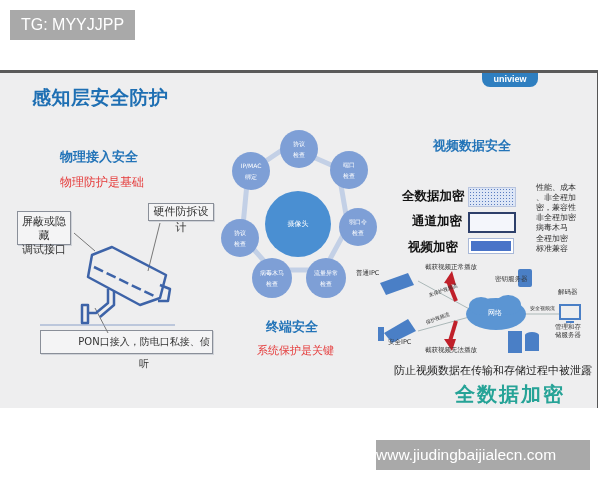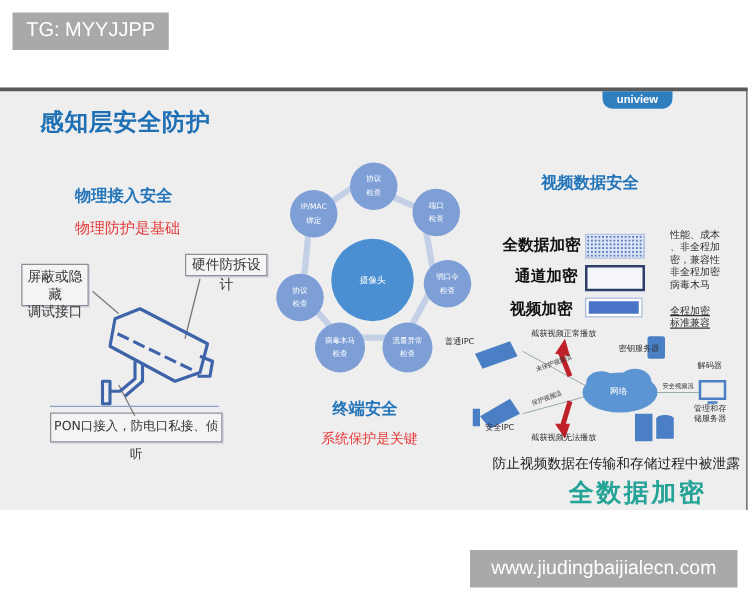--- a/index.html
+++ b/index.html
@@ -1,18 +1,18 @@
 <!DOCTYPE html>
 <html><head>
 <meta charset="utf-8">
 <style>
   html,body{margin:0;padding:0;}
   body{width:600px;height:480px;background:#ffffff;position:relative;overflow:hidden;font-family:"DejaVu Sans",sans-serif;}
   .wm-top{position:absolute;left:10px;top:10px;width:125px;height:30px;background:#a9a9a9;color:#fff;font-family:"Liberation Sans",sans-serif;font-size:16px;line-height:30px;text-align:center;}
-  .wm-bottom{position:absolute;left:376px;top:440px;width:214px;height:30px;background:#a9a9a9;color:#fff;font-family:"Liberation Sans",sans-serif;font-size:15.5px;line-height:30px;text-align:center;}
+  .wm-bottom{position:absolute;left:376px;top:440px;width:214px;height:30px;background:#a9a9a9;color:#fff;font-family:"Liberation Sans",sans-serif;font-size:15.5px;line-height:30px;text-align:left;}
   .slide{position:absolute;left:0;top:70px;width:598px;height:338px;background:#eeeeef;border-top:3px solid #5a5a5a;border-right:1px solid #555;box-sizing:border-box;}
   .title{position:absolute;left:32px;top:12px;font-size:19px;font-weight:bold;color:#1e6fb3;letter-spacing:0.5px;}
   .brand{position:absolute;left:482px;top:0;width:56px;height:14px;background:#2f7fc0;border-radius:0 0 8px 8px;color:#fff;font-size:9px;font-weight:bold;text-align:center;line-height:13px;font-family:"Liberation Sans",sans-serif;}
   .abs{position:absolute;}
   .h-blue{color:#2374b8;font-weight:bold;font-size:13px;}
   .h-red{color:#e53a3a;font-size:12px;}
   .note-box{position:absolute;border:1.5px solid #8a8f99;background:#f4f4f5;color:#333;font-size:11px;text-align:center;box-shadow:1px 1px 0 #cfd2d8;}
   .circle{position:absolute;border-radius:50%;background:#7e9fd6;color:#fff;font-size:6px;display:flex;align-items:center;justify-content:center;text-align:center;line-height:11px;}
   .center-circle{position:absolute;border-radius:50%;background:#4a8fd2;color:#fff;font-size:7px;display:flex;align-items:center;justify-content:center;}
   .enc-label{position:absolute;font-weight:bold;font-size:12.5px;color:#111;}
@@ -31,21 +31,21 @@
   <div class="brand">uniview</div>
 
   <div class="abs h-blue" style="left:60px;top:75px;">物理接入安全</div>
   <div class="abs h-red" style="left:60px;top:101px;">物理防护是基础</div>
 
   <div class="note-box" style="left:17px;top:138px;width:54px;height:34px;line-height:14px;padding-top:3px;box-sizing:border-box;">
     <div>屏蔽或隐藏</div>
     <div>调试接口</div>
   </div>
   <div class="note-box" style="left:148px;top:130px;width:64px;height:16px;line-height:16px;">硬件防拆设计</div>
-  <div class="note-box" style="left:40px;top:257px;width:136px;height:22px;line-height:22px;font-size:10px;">PON口接入，防电口私接、侦听</div>
+  <div class="note-box" style="left:40px;top:257px;width:136px;height:22px;line-height:22px;font-size:10px;padding-left:35px;">PON口接入，防电口私接、侦听</div>
 
   <svg class="abs" style="left:20px;top:120px;" width="190" height="140">
     <line x1="54" y1="40" x2="75" y2="58" stroke="#777" stroke-width="1"></line>
     <line x1="140" y1="30" x2="128" y2="78" stroke="#777" stroke-width="1"></line>
     <line x1="75" y1="115" x2="88" y2="140" stroke="#777" stroke-width="1"></line>
     <line x1="20" y1="132" x2="155" y2="132" stroke="#8aa0c8" stroke-width="1"></line>
     <g fill="none" stroke="#3d63a8" stroke-width="2.5" stroke-linejoin="round">
       <path d="M72 62 L92 54 L146 82 L140 105 L120 112 L68 84 Z"></path>
       <path d="M74 74 L136 104" stroke-dasharray="10 4"></path>
       <path d="M140 92 L150 96 L148 108 L138 108"></path>
@@ -120,21 +120,21 @@
 
   <div class="enc-note" style="left:536px;top:110px;">
     <div>性能、成本</div>
     <div>、非全程加</div>
     <div>密，兼容性</div>
   </div>
   <div class="enc-note" style="left:536px;top:140px;">
     <div>非全程加密</div>
     <div>病毒木马</div>
   </div>
-  <div class="enc-note" style="left:536px;top:171px;text-decoration:underline;">
+  <div class="enc-note" style="left:536px;top:161px;">
     <div>全程加密</div>
     <div>标准兼容</div>
   </div>
 
   <svg class="abs" style="left:378px;top:188px;" width="215" height="100">
     <line x1="40" y1="20" x2="95" y2="50" stroke="#9aa" stroke-width="0.8"></line>
     <line x1="40" y1="70" x2="95" y2="55" stroke="#9aa" stroke-width="0.8"></line>
     <line x1="145" y1="53" x2="182" y2="53" stroke="#9aa" stroke-width="0.8"></line>
     <path d="M70 20 L78 40" stroke="#c0202a" stroke-width="4"></path>
     <polygon points="66,22 74,10 78,24" fill="#c0202a"></polygon>

